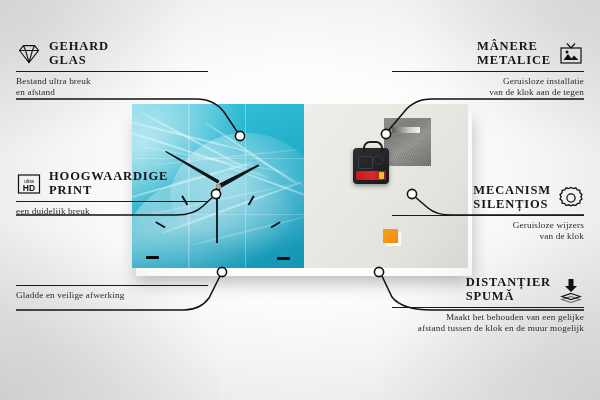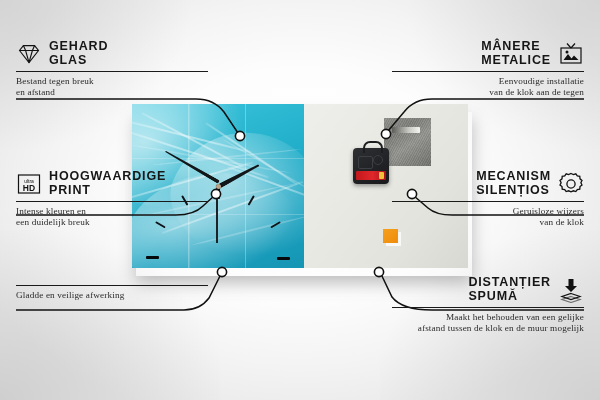--- a/index.html
+++ b/index.html
@@ -97,39 +97,39 @@
     box-shadow:3px 3px 0 rgba(255,255,255,.75);}
 
   
   #wires{position:absolute;left:0;top:0;width:600px;height:400px;overflow:visible;}
 
   
   .feat{position:absolute;width:200px;}
   .feat .head{display:flex;align-items:center;gap:7px;}
   .feat.right .head{flex-direction:row-reverse;}
   .feat .ttl{
-    font-family:Liberation Sans, sans-serif;
+    font-family:Liberation Serif, serif;
     font-size:12.5px;font-weight:700;letter-spacing:.85px;
     color:#161616;line-height:13.5px;text-transform:uppercase;
   }
   .feat.right .ttl{text-align:left;}
   .feat .rule{height:1px;background:#1a1a1a;margin:4px 0 4px 0;}
   .feat .desc{
     font-family:"Liberation Serif", serif;
     font-size:9.2px;color:#2b2b2b;line-height:11.4px;letter-spacing:.15px;
   }
   .feat.right .desc{text-align:right;}
   .ico{width:26px;height:26px;flex:0 0 26px;display:block;}
 
   
   #f-glass   {left:16px; top:40px;  width:192px;}
   #f-print   {left:16px; top:170px; width:192px;}
   #f-edges   {left:16px; top:281px; width:192px;}
   #f-handles {left:392px;top:40px;  width:192px;}
-  #f-mech    {left:392px;top:170px; width:192px;}
+  #f-mech    {left:392px;top:184px; width:192px;}
   #f-spacer  {left:392px;top:276px; width:192px;}
   #f-glass .rule{width:192px;}
   #f-print .rule{width:192px;}
   #f-edges .rule{width:192px;}
   #f-handles .rule{width:192px;}
   #f-mech .rule{width:192px;}
   #f-spacer .rule{width:192px;}
 </style>
 </head>
 <body>
@@ -242,42 +242,41 @@
           <path d="M3.5 9.5 H22.5 M7.4 4.6 L9.6 9.5 L13 21.5 M18.6 4.6 L16.4 9.5 L13 21.5 M9.6 9.5 H16.4"></path>
         </svg>
       </span>
       <span>
         <span class="ttl" style="display:block">GEHARD</span>
         <span class="ttl" style="display:block">GLAS</span>
       </span>
     </div>
     <div class="rule"></div>
     <div class="desc">
-      <span style="display:block">Bestand tegen breuk</span>
+      <span style="display:block">Bestand ultra breuk</span>
       <span style="display:block">en afstand</span>
     </div>
   </div>
 
   <div class="feat left" id="f-print">
     <div class="head">
       <span class="ico">
         <svg viewBox="0 0 26 26" width="26" height="26">
           <rect x="2.5" y="4" width="21" height="18" fill="none" stroke="#111" stroke-width="1.2"></rect>
           <text x="13" y="12" font-family="Liberation Sans, sans-serif" font-size="5" text-anchor="middle" fill="#111">ultra</text>
           <text x="13" y="20" font-family="Liberation Sans, sans-serif" font-size="8.5" font-weight="bold" text-anchor="middle" fill="#111">HD</text>
         </svg>
       </span>
       <span>
         <span class="ttl" style="display:block">HOOGWAARDIGE</span>
         <span class="ttl" style="display:block">PRINT</span>
       </span>
     </div>
     <div class="rule"></div>
     <div class="desc">
-      <span style="display:block">Intense kleuren en</span>
       <span style="display:block">een duidelijk breuk</span>
     </div>
   </div>
 
   <div class="feat left" id="f-edges">
     <div class="rule"></div>
     <div class="desc">
       <span style="display:block">Gladde en veilige afwerking</span>
     </div>
   </div>
@@ -292,21 +291,21 @@
           <circle cx="9" cy="11" r="1.5" fill="#111" stroke="none"></circle>
         </svg>
       </span>
       <span>
         <span class="ttl" style="display:block">MÂNERE</span>
         <span class="ttl" style="display:block">METALICE</span>
       </span>
     </div>
     <div class="rule"></div>
     <div class="desc">
-      <span style="display:block">Eenvoudige installatie</span>
+      <span style="display:block">Geruisloze installatie</span>
       <span style="display:block">van de klok aan de tegen</span>
     </div>
   </div>
 
   <div class="feat right" id="f-mech">
     <div class="head">
       <span class="ico">
         <svg viewBox="0 0 26 26" width="26" height="26" fill="none" stroke="#111" stroke-width="1.3">
           <path d="M13 2.5 l2.4 1.1 2.4 -.8 1.5 2.1 2.5 .4 .2 2.5 2 1.6 -1.1 2.3 1.1 2.3 -2 1.6 -.2 2.5 -2.5 .4 -1.5 2.1 -2.4 -.8 -2.4 1.1 -2.4 -1.1 -2.4 .8 -1.5 -2.1 -2.5 -.4 -.2 -2.5 -2 -1.6 1.1 -2.3 -1.1 -2.3 2 -1.6 .2 -2.5 2.5 -.4 1.5 -2.1 2.4 .8 Z"></path>
           <circle cx="13" cy="13" r="4.1"></circle>

